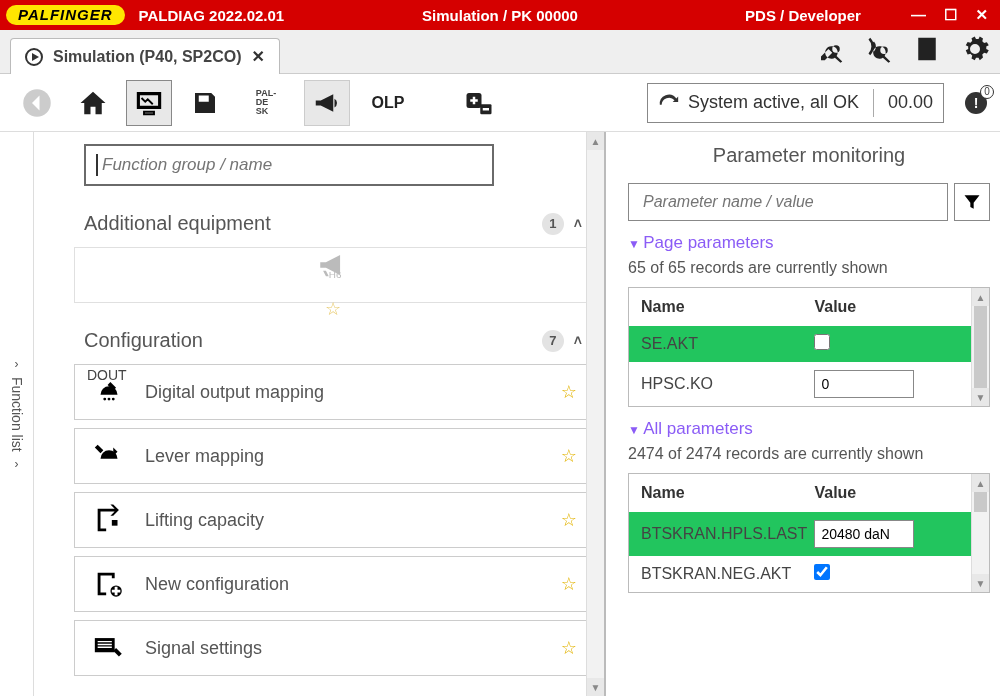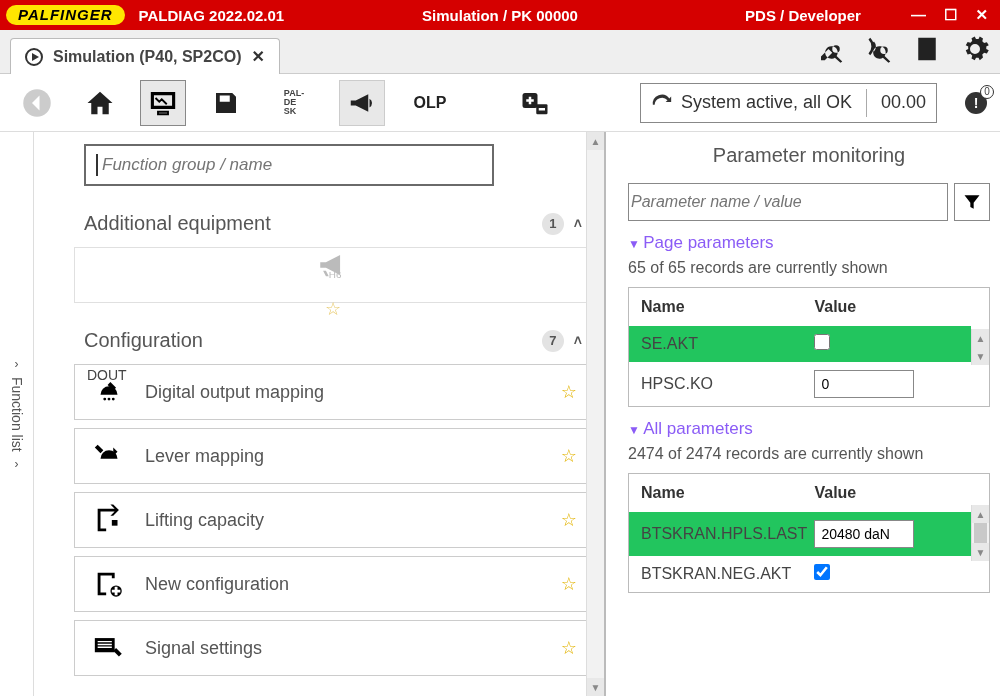--- a/index.html
+++ b/index.html
@@ -35,21 +35,21 @@
   .tab .play::after { content:""; border-left:7px solid #333; border-top:4px solid transparent; border-bottom:4px solid transparent; margin-left:2px; }
   .tab .x { font-weight:900; color:#333; cursor:pointer; }
   .tabstrip .tabicons {
     position:absolute; right:10px; top:4px; display:flex; gap:18px; align-items:center;
   }
   .tabicons svg { width:30px; height:30px; fill:#222; }
   .ico-btn { cursor:pointer; }
 
   
   .toolrow {
-    height:58px; display:flex; align-items:center; padding:0 10px 0 14px; gap:17px;
+    height:58px; display:flex; align-items:center; padding:0 10px 0 14px; gap:10px;
     border-bottom:1px solid #ddd; background:#fff;
   }
   .tb-btn {
     width:46px; height:46px; display:flex; align-items:center; justify-content:center;
     border:1px solid transparent; background:transparent; cursor:pointer;
   }
   .tb-btn.active { background:#e8e8e8; border:1px solid #888; }
   .tb-btn-inactive { background:#e8e8e8; border:1px solid #ccc; }
   .tb-btn svg { width:30px;height:30px; fill:#222; }
   .tb-btn.dim svg { fill:#aaa; }
@@ -111,33 +111,32 @@
   }
   .scrollbar-v .arr { height:18px; width:100%; display:flex;align-items:center;justify-content:center;font-size:10px;color:#888; background:#e8e8e8; }
   .scrollbar-v .track { flex:1; position:relative; }
   .scrollbar-v .thumb { position:absolute; left:2px; right:2px; top:0; height:120px; background:#c9c9c9; }
 
   
   .rightpane { flex:1; padding:12px 10px 0 22px; position:relative; overflow:hidden; }
   .rp-title { text-align:center; font-size:20px; color:#555; margin-bottom:16px; }
   .param-search { display:flex; gap:6px; align-items:stretch; margin-bottom:12px; }
   .param-search input {
-    flex:1; border:1px solid #888; height:38px; padding:0 2px; font-size:16px; font-style:italic; color:#777;
+    flex:1; border:1px solid #888; height:38px; padding:0 14px; font-size:16px; font-style:italic; color:#777;
   }
   .funnel {
     width:36px; border:1px solid #888; display:flex;align-items:center;justify-content:center; cursor:pointer;
   }
   .sect-h { font-size:17px; color:#8b5cf6; margin-top:8px; margin-bottom:6px; }
   .sect-h::before { content:"▼ "; font-size:12px; }
   .sect-sub { font-size:16px; color:#555; margin-bottom:10px; }
 
   .ptable {
     border:1px solid #bbb; position:relative; margin-bottom:12px;
     display:flex;
-    align-items:center;
   }
   .ptable .rows { flex:1; }
   .ptable .th { display:flex; font-weight:700; font-size:16px; padding:10px 12px; color:#333; }
   .ptable .th .c1 { flex:1.2; }
   .ptable .th .c2 { flex:1; }
   .ptable .tr { display:flex; padding:8px 12px; font-size:16px; align-items:center; }
   .ptable .tr .c1 { flex:1.2; }
   .ptable .tr .c2 { flex:1; }
   .ptable .tr.alt { background:#22c55e; }
   .ptable input[type=text] { width:100px; border:1px solid #888; height:28px; padding:0 6px; font-size:14px; }

